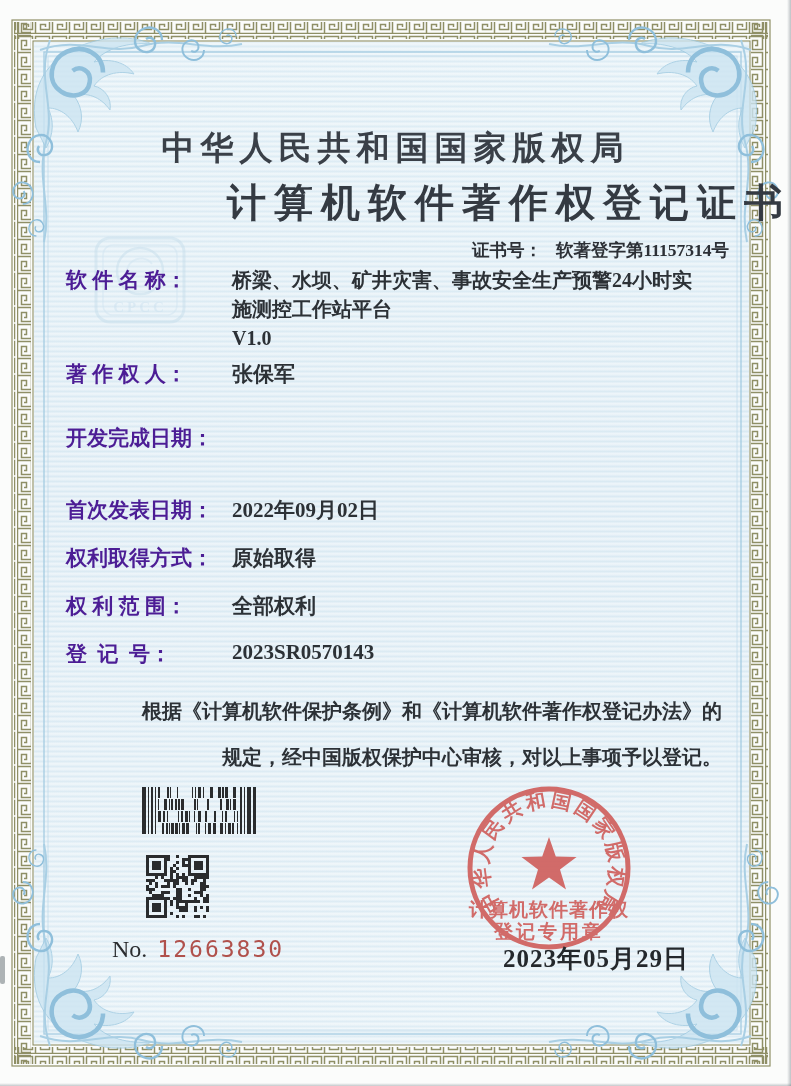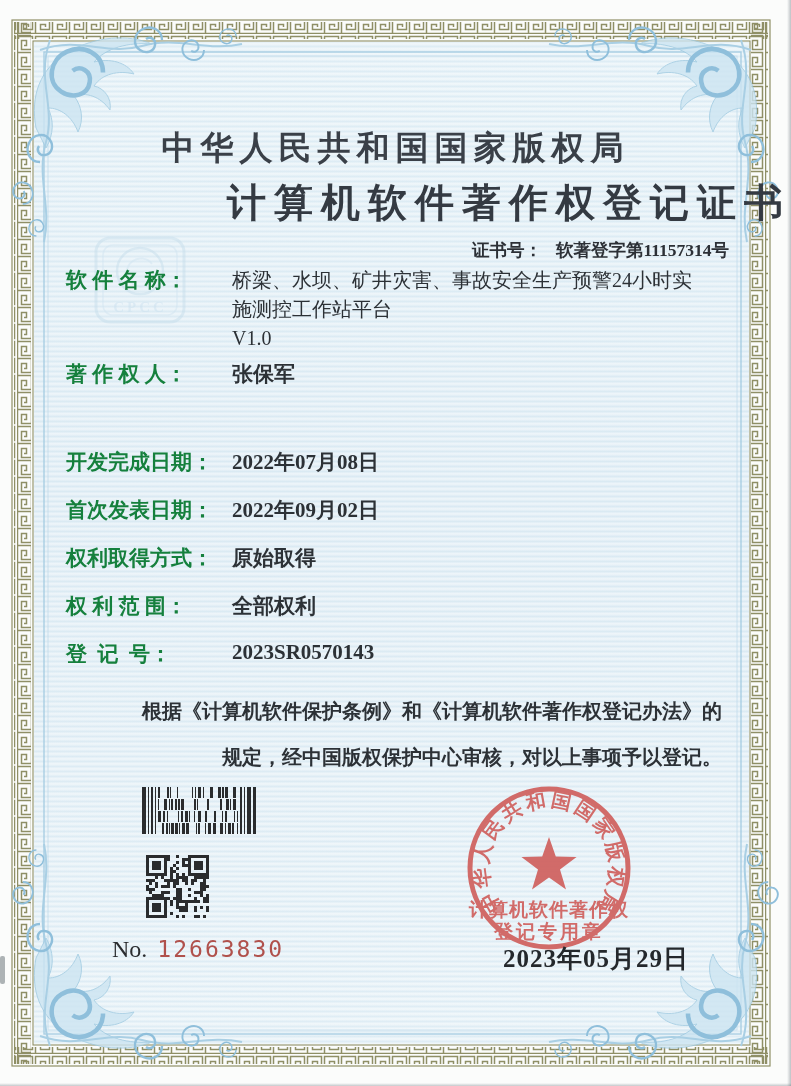--- a/index.html
+++ b/index.html
@@ -11,23 +11,23 @@
            linear-gradient(180deg,#e9f3f8,#e4eff6 45%,#eaf3f8);}
   .decor{position:absolute;left:0;top:0;z-index:2;}
   .textlayer{position:absolute;left:0;top:0;width:791px;height:1086px;z-index:3;color:#2e3338;}
   .title1{position:absolute;left:0;top:126px;width:791px;text-align:center;
           font-size:33px;font-weight:700;letter-spacing:6px;color:#3a4048;}
   .title2{position:absolute;left:0;top:176px;width:791px;text-align:right;
           font-size:39px;font-weight:700;letter-spacing:8px;color:#343a42;}
   .certno{position:absolute;top:238px;right:62px;font-size:17.5px;font-weight:700;color:#2c3036;margin-left:36px;}
   .certno .gap{display:inline-block;width:14px;}
   .row{position:absolute;left:66px;display:flex;align-items:flex-start;}
-  .lbl{width:166px;flex:0 0 166px;font-size:21px;font-weight:700;white-space:pre;color:#15803d;}
+  .lbl{width:166px;flex:0 0 166px;font-size:21px;font-weight:700;white-space:pre;color:#4c1d95;}
   .val{font-size:21px;font-weight:700;color:#2c3136;}
-  .namelines div{font-size:20px;font-weight:400;line-height:29px;color:#2c3136;}
+  .namelines div{font-size:20px;font-weight:700;line-height:29px;color:#2c3136;}
   .stmt{position:absolute;left:66px;top:688px;width:656px;font-size:20px;font-weight:700;
         line-height:46px;color:#2c3136;text-align:right;}
   .stmt .l1{text-indent:40px;}
   .noline{position:absolute;left:112px;top:936px;font-size:24px;color:#2b2d30;}
   .noline .digits{font-family:"DejaVu Sans Mono",monospace;font-size:23px;color:#b0514c;
                   letter-spacing:2px;margin-left:10px;font-weight:400;margin-top:20px;}
   .dateline{position:absolute;left:468px;top:942px;font-size:25px;font-weight:700;
             letter-spacing:1px;color:#24282c;margin-left:35px;}
   .scan-edge-r{position:absolute;right:0;top:0;width:4px;height:1086px;z-index:4;
                background:linear-gradient(90deg,rgba(0,0,0,0),rgba(95,105,115,.40));}
@@ -422,23 +422,22 @@
         <div>施测控工作站平台</div>
         <div>V1.0</div>
       </div>
     </div>
 
     <div class="row" style="top:360px">
       <div class="lbl">著 作 权 人：</div>
       <div class="val">张保军</div>
     </div>
 
-    <div class="row" style="top:448px">
+    <div class="row" style="top:424px">
       <div class="lbl">开发完成日期：</div>
-      <div class="val">2022年07月08日</div>
     </div>
 
     <div class="row" style="top:496px">
       <div class="lbl">首次发表日期：</div>
       <div class="val">2022年09月02日</div>
     </div>
 
     <div class="row" style="top:544px">
       <div class="lbl">权利取得方式：</div>
       <div class="val">原始取得</div>

